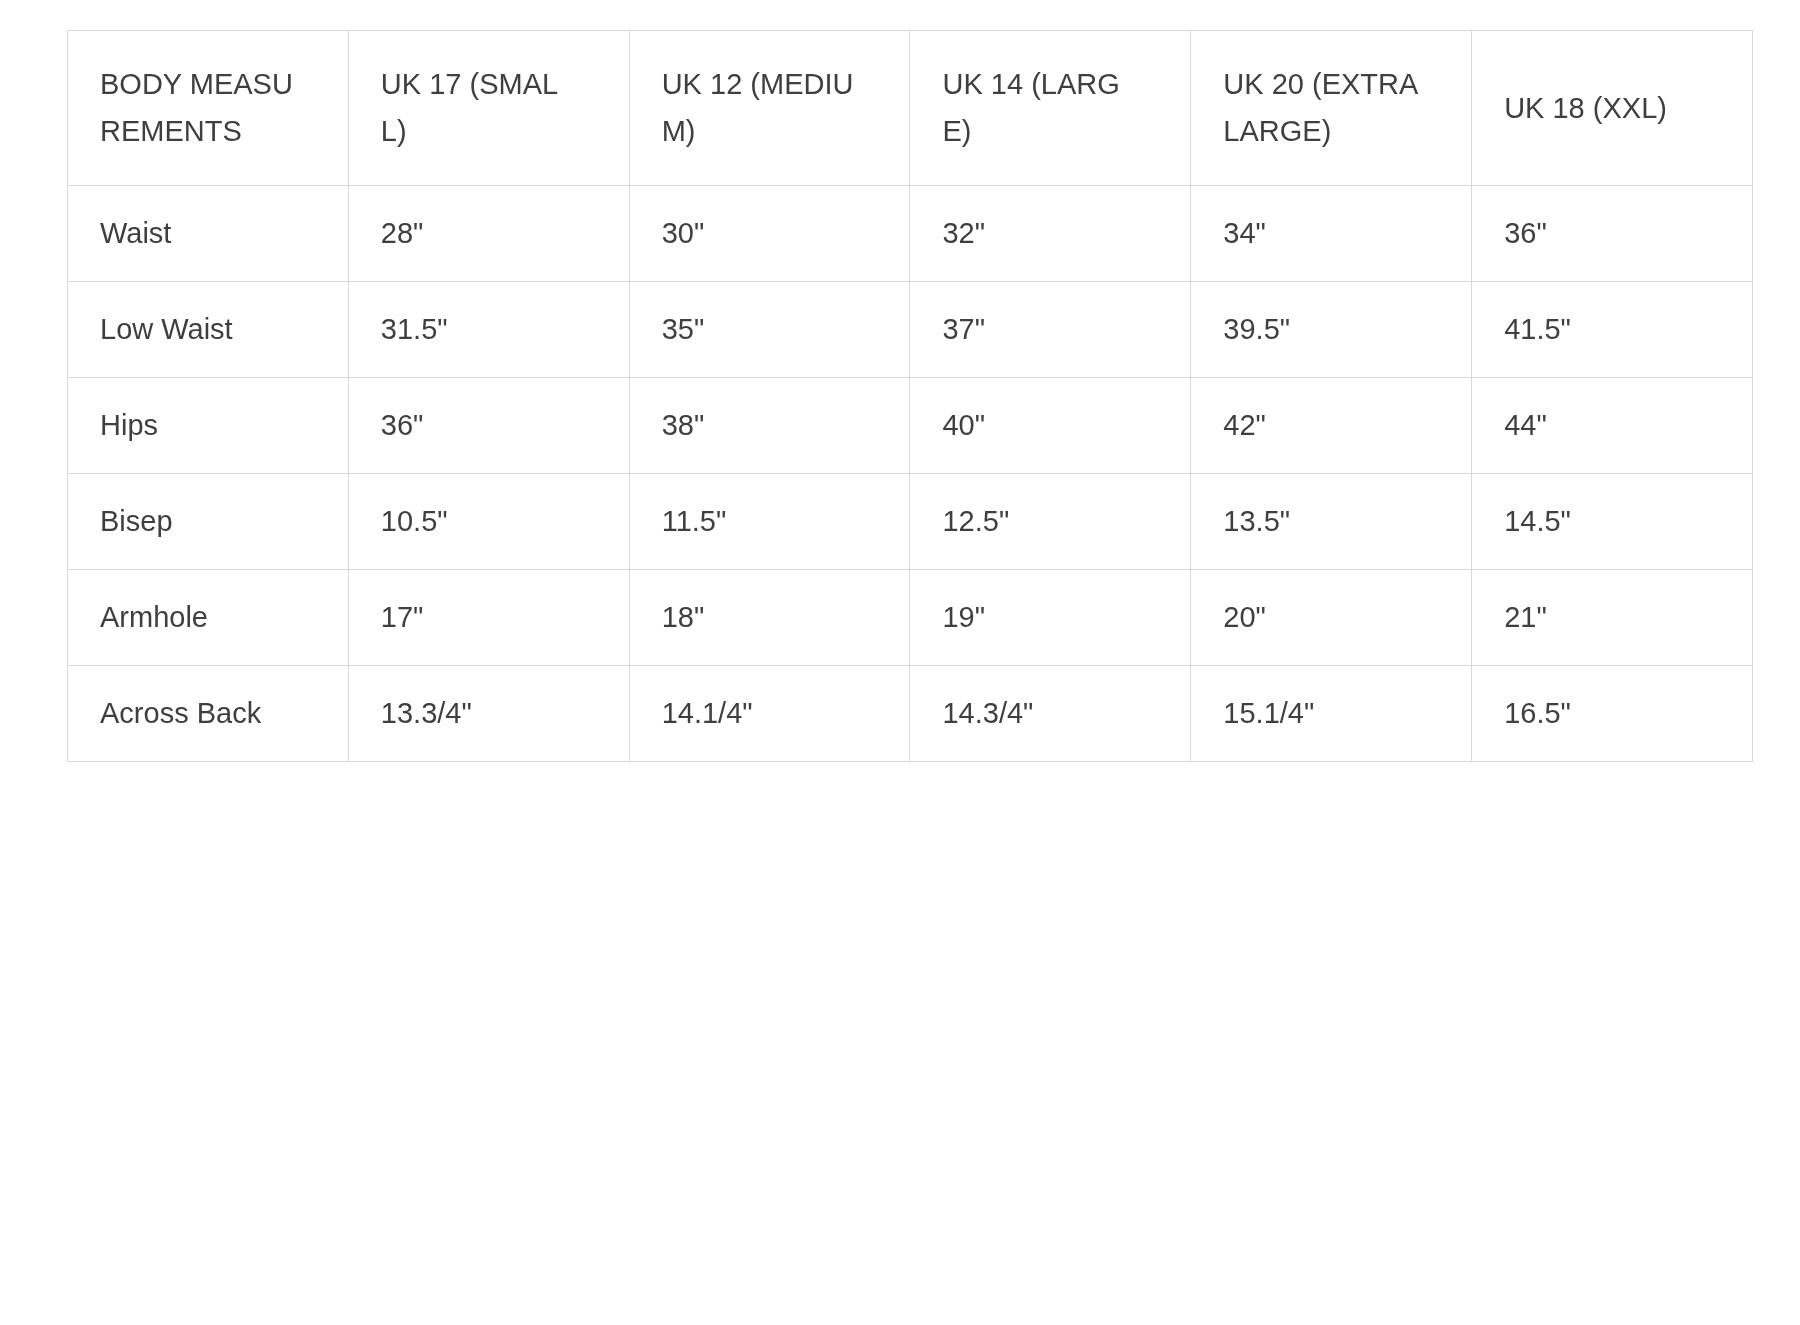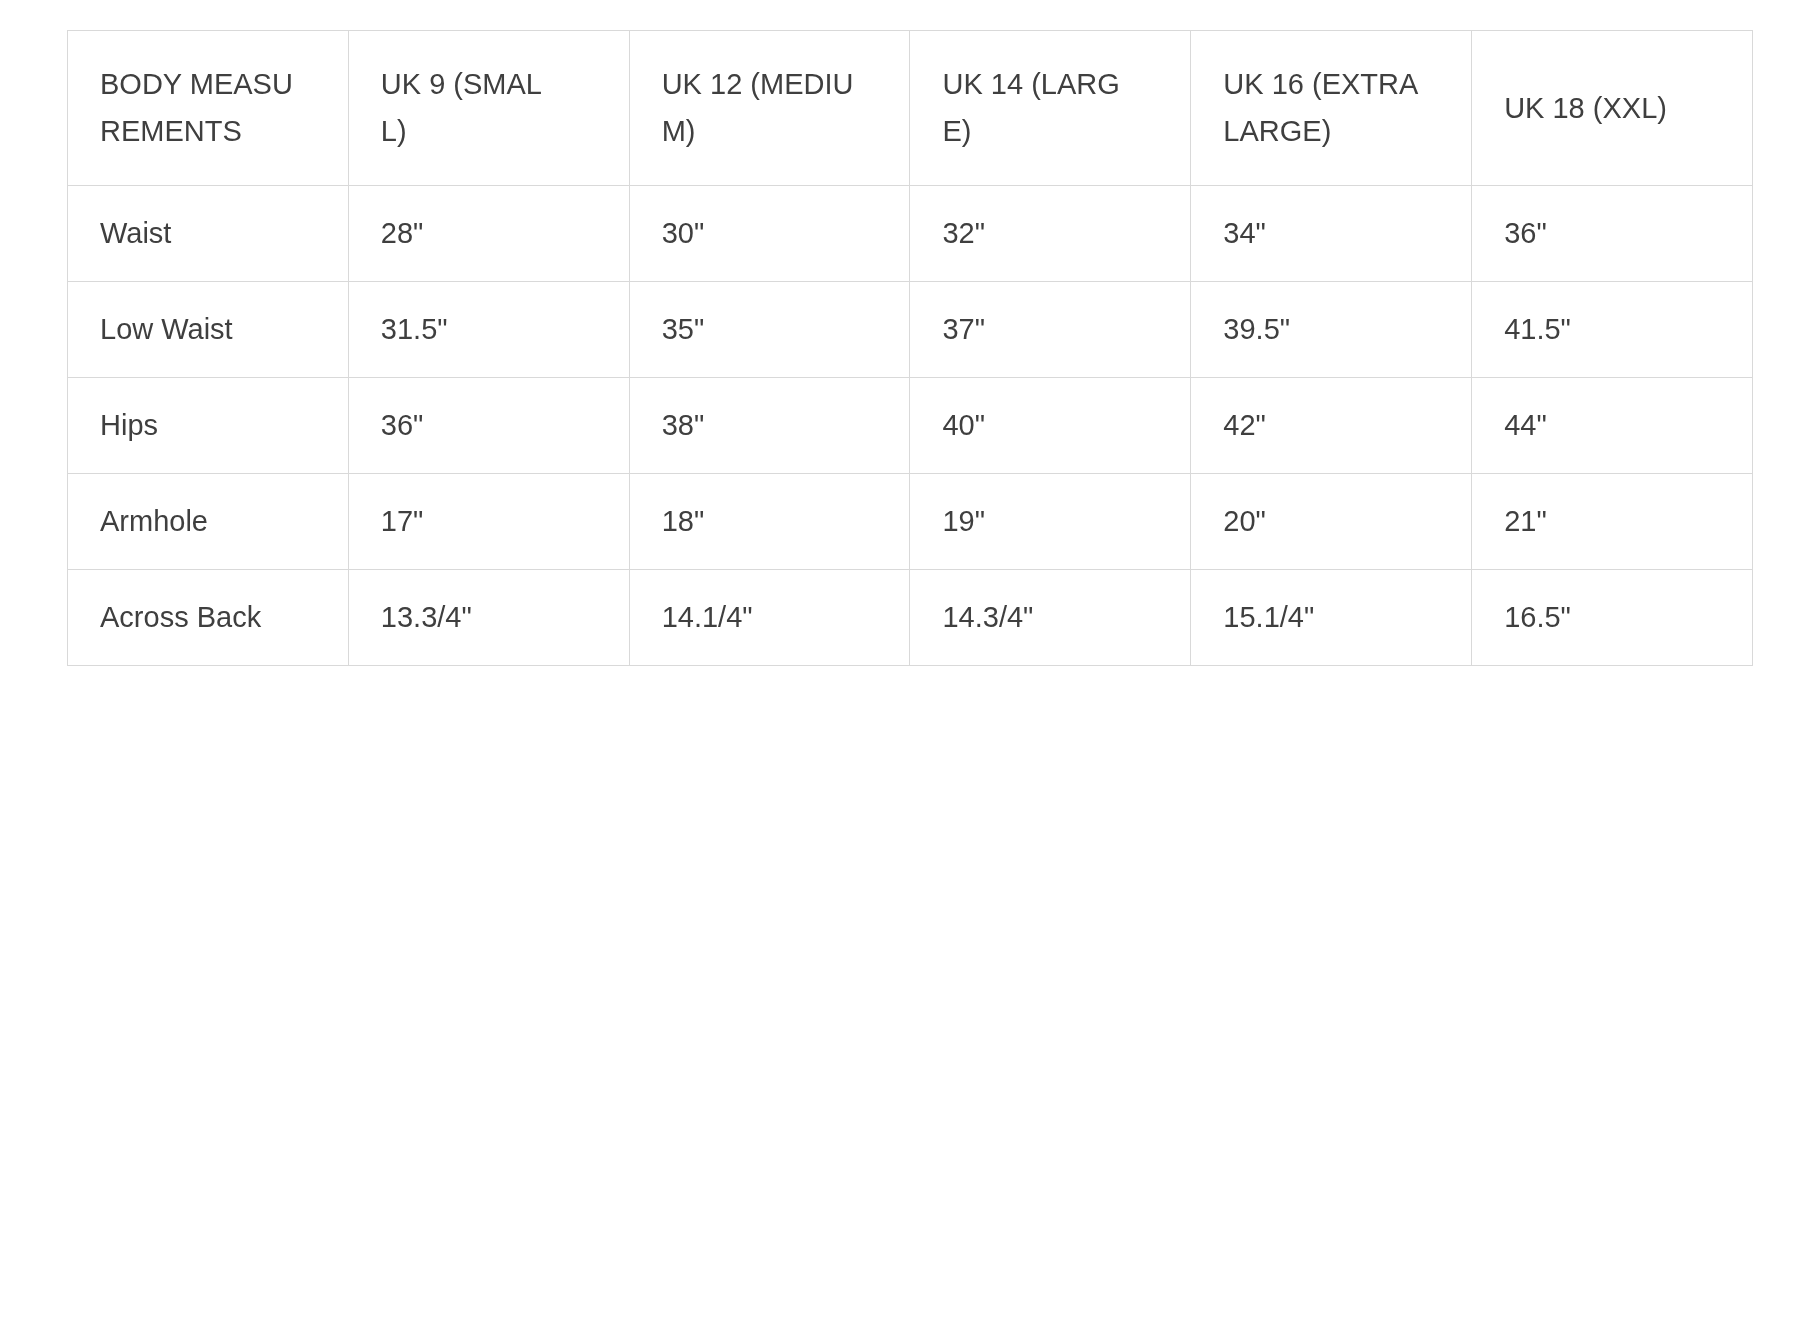--- a/index.html
+++ b/index.html
@@ -48,27 +48,27 @@
       <col style="width:16.6667%">
       <col style="width:16.6667%">
     <col style="width:16.6667%">
       <col style="width:16.6667%">
       <col style="width:16.6667%">
   </colgroup>
   <thead>
     <tr>
         <th>BODY MEASU
 REMENTS</th>
-        <th>UK 9 (SMAL
+        <th>UK 17 (SMAL
 L)</th>
         <th>UK 12 (MEDIU
 M)</th>
         <th>UK 14 (LARG
 E)</th>
-        <th>UK 16 (EXTRA
+        <th>UK 20 (EXTRA
 LARGE)</th>
         <th>UK 18 (XXL)</th>
       </tr>
   </thead>
   <tbody>
       <tr>
         <th>Waist</th>
         <td>28"</td>
         <td>30"</td>
         <td>32"</td>
@@ -85,20 +85,28 @@
       </tr>
       <tr>
         <th>Hips</th>
         <td>36"</td>
         <td>38"</td>
         <td>40"</td>
         <td>42"</td>
         <td>44"</td>
       </tr>
       <tr>
+        <th>Bisep</th>
+        <td>10.5"</td>
+        <td>11.5"</td>
+        <td>12.5"</td>
+        <td>13.5"</td>
+        <td>14.5"</td>
+      </tr>
+      <tr>
         <th>Armhole</th>
         <td>17"</td>
         <td>18"</td>
         <td>19"</td>
         <td>20"</td>
         <td>21"</td>
       </tr>
       <tr>
         <th>Across Back</th>
         <td>13.3/4"</td>

